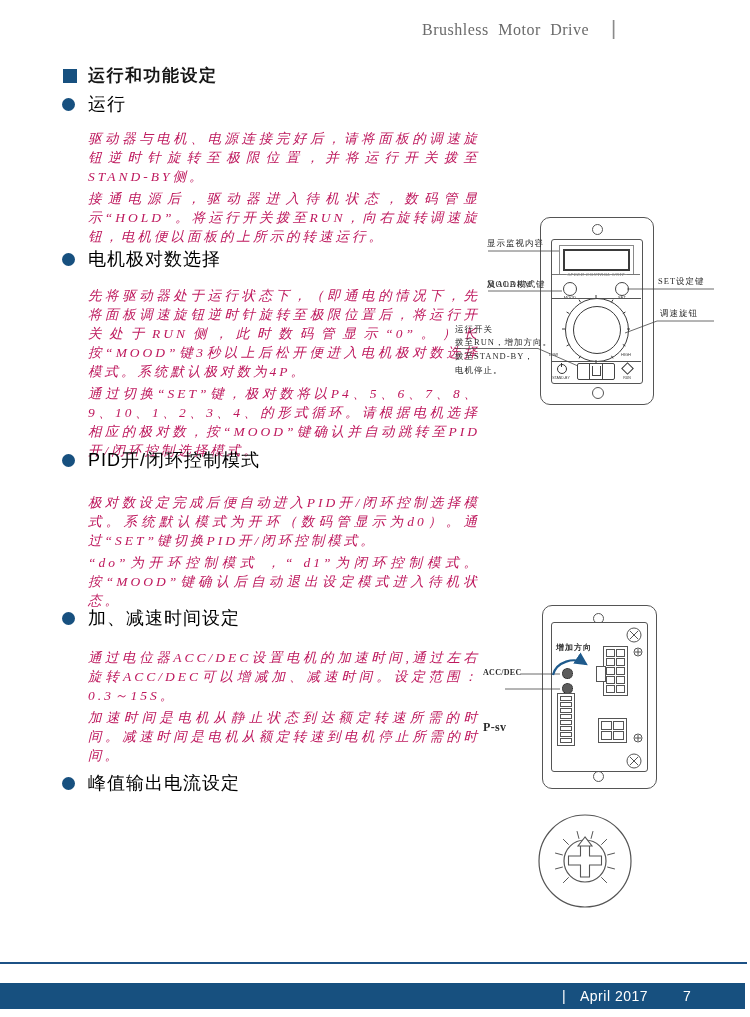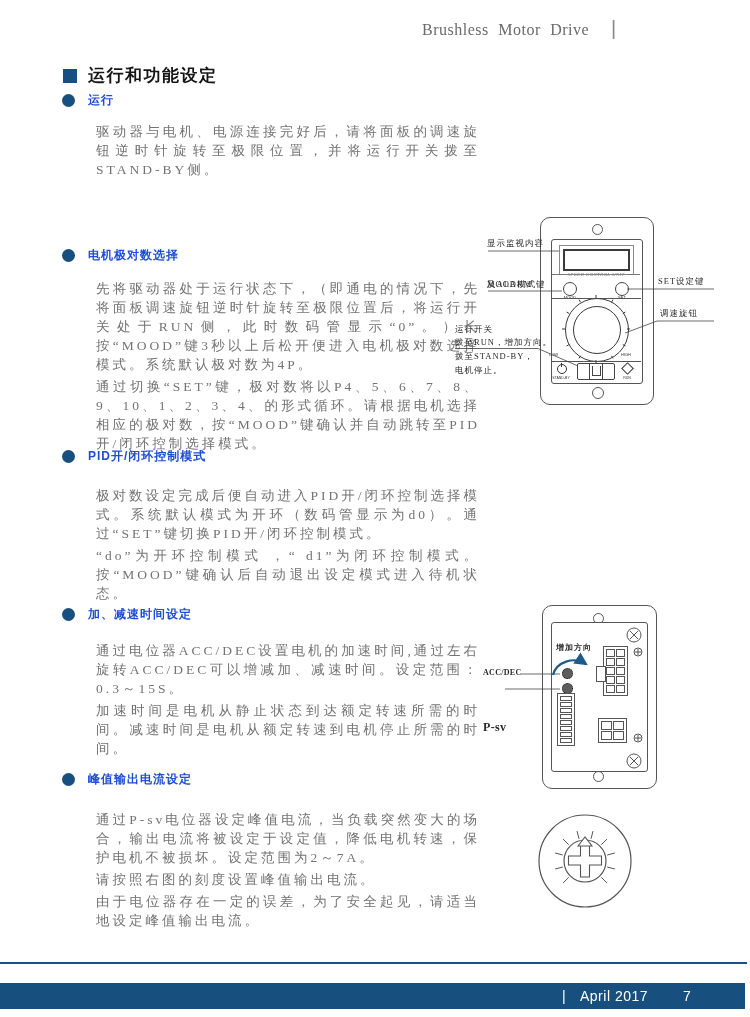--- a/index.html
+++ b/index.html
@@ -14,25 +14,25 @@
            font-size:20px;color:#8a8a8a;font-weight:300;}
 
   
   .main-title{position:absolute;left:63px;top:64px;display:flex;align-items:center;gap:11px;}
   .sq{width:14px;height:14px;background:#17507F;flex:0 0 auto;}
   .main-title span{font-family:"Liberation Sans",sans-serif;font-weight:700;font-size:17px;
                    color:#161616;letter-spacing:1.5px;}
   .sec{position:absolute;left:62px;width:424px;}
   .h2{display:flex;align-items:center;gap:13px;}
   .dot{width:13px;height:13px;border-radius:50%;background:#17507F;flex:0 0 auto;}
-  .h2 span{font-family:"Liberation Sans",sans-serif;font-weight:700;font-size:12px;
-           color:#1d4ed8;letter-spacing:1px;}
+  .h2 span{font-family:"Liberation Sans",sans-serif;font-weight:400;font-size:18px;
+           color:#000000;letter-spacing:1px;}
   .paras{margin-left:26px;width:392px;}
-  .paras p{margin:0 0 3px 8px;font-size:13.5px;line-height:19px;letter-spacing:3px;
-           text-align:justify;color:#737373;}
+  .paras p{margin:0 0 3px 0;font-size:13.5px;line-height:19px;letter-spacing:3px;
+           text-align:justify;color:#be185d;font-style:italic;}
 
   
   .ln{background:#555;}
   .panel-outer{position:absolute;border:1.2px solid #555;border-radius:10px;background:#fff;}
   .panel-inner{position:absolute;border:1px solid #555;border-radius:3px;background:#fff;}
   .hole{position:absolute;border:1px solid #555;border-radius:50%;background:#fff;}
   .dlabel{position:absolute;font-size:8.5px;letter-spacing:1px;color:#2b2b2b;white-space:nowrap;}
   .dlabel.b{font-weight:700;}
   .tiny{position:absolute;font-family:"Liberation Sans",sans-serif;color:#333;white-space:nowrap;}
 
@@ -81,20 +81,21 @@
   <span>运行和功能设定</span>
 </div>
 
 <div class="sec" style="top:92px;">
   <div class="h2">
     <span class="dot"></span>
     <span>运行</span>
   </div>
   <div class="paras" style="margin-top:13px;">
     <p>驱动器与电机、电源连接完好后，请将面板的调速旋钮逆时针旋转至极限位置，并将运行开关拨至STAND-BY侧。</p>
+    <p>接通电源后，驱动器进入待机状态，数码管显示“HOLD”。将运行开关拨至RUN，向右旋转调速旋钮，电机便以面板的上所示的转速运行。</p>
   </div>
 </div>
 
 <div class="sec" style="top:247px;">
   <div class="h2">
     <span class="dot"></span>
     <span>电机极对数选择</span>
   </div>
   <div class="paras" style="margin-top:15px;">
     <p>先将驱动器处于运行状态下，（即通电的情况下，先将面板调速旋钮逆时针旋转至极限位置后，将运行开关处于RUN侧，此时数码管显示“0”。）长按“MOOD”键3秒以上后松开便进入电机极对数选择模式。系统默认极对数为4P。</p>
@@ -121,25 +122,20 @@
   <div class="paras" style="margin-top:18px;">
     <p>通过电位器ACC/DEC设置电机的加速时间,通过左右旋转ACC/DEC可以增减加、减速时间。设定范围：0.3～15S。</p>
     <p>加速时间是电机从静止状态到达额定转速所需的时间。减速时间是电机从额定转速到电机停止所需的时间。</p>
   </div>
 </div>
 
 <div class="sec" style="top:771px;">
   <div class="h2">
     <span class="dot"></span>
     <span>峰值输出电流设定</span>
-  </div>
-  <div class="paras" style="margin-top:22px;">
-    <p>通过P-sv电位器设定峰值电流，当负载突然变大的场合，输出电流将被设定于设定值，降低电机转速，保护电机不被损坏。设定范围为2～7A。</p>
-    <p>请按照右图的刻度设置峰值输出电流。</p>
-    <p>由于电位器存在一定的误差，为了安全起见，请适当地设定峰值输出电流。</p>
   </div>
 </div>
 
 <div>
   <div class="panel-outer" style="left:540px;top:217px;width:112px;height:186px;"></div>
   <div class="hole" style="left:592px;top:224px;width:9px;height:9px;"></div>
   <div class="panel-inner" style="left:551px;top:239px;width:90px;height:143px;"></div>
 
   <div class="disp-out">
       <div class="disp-in"></div>

